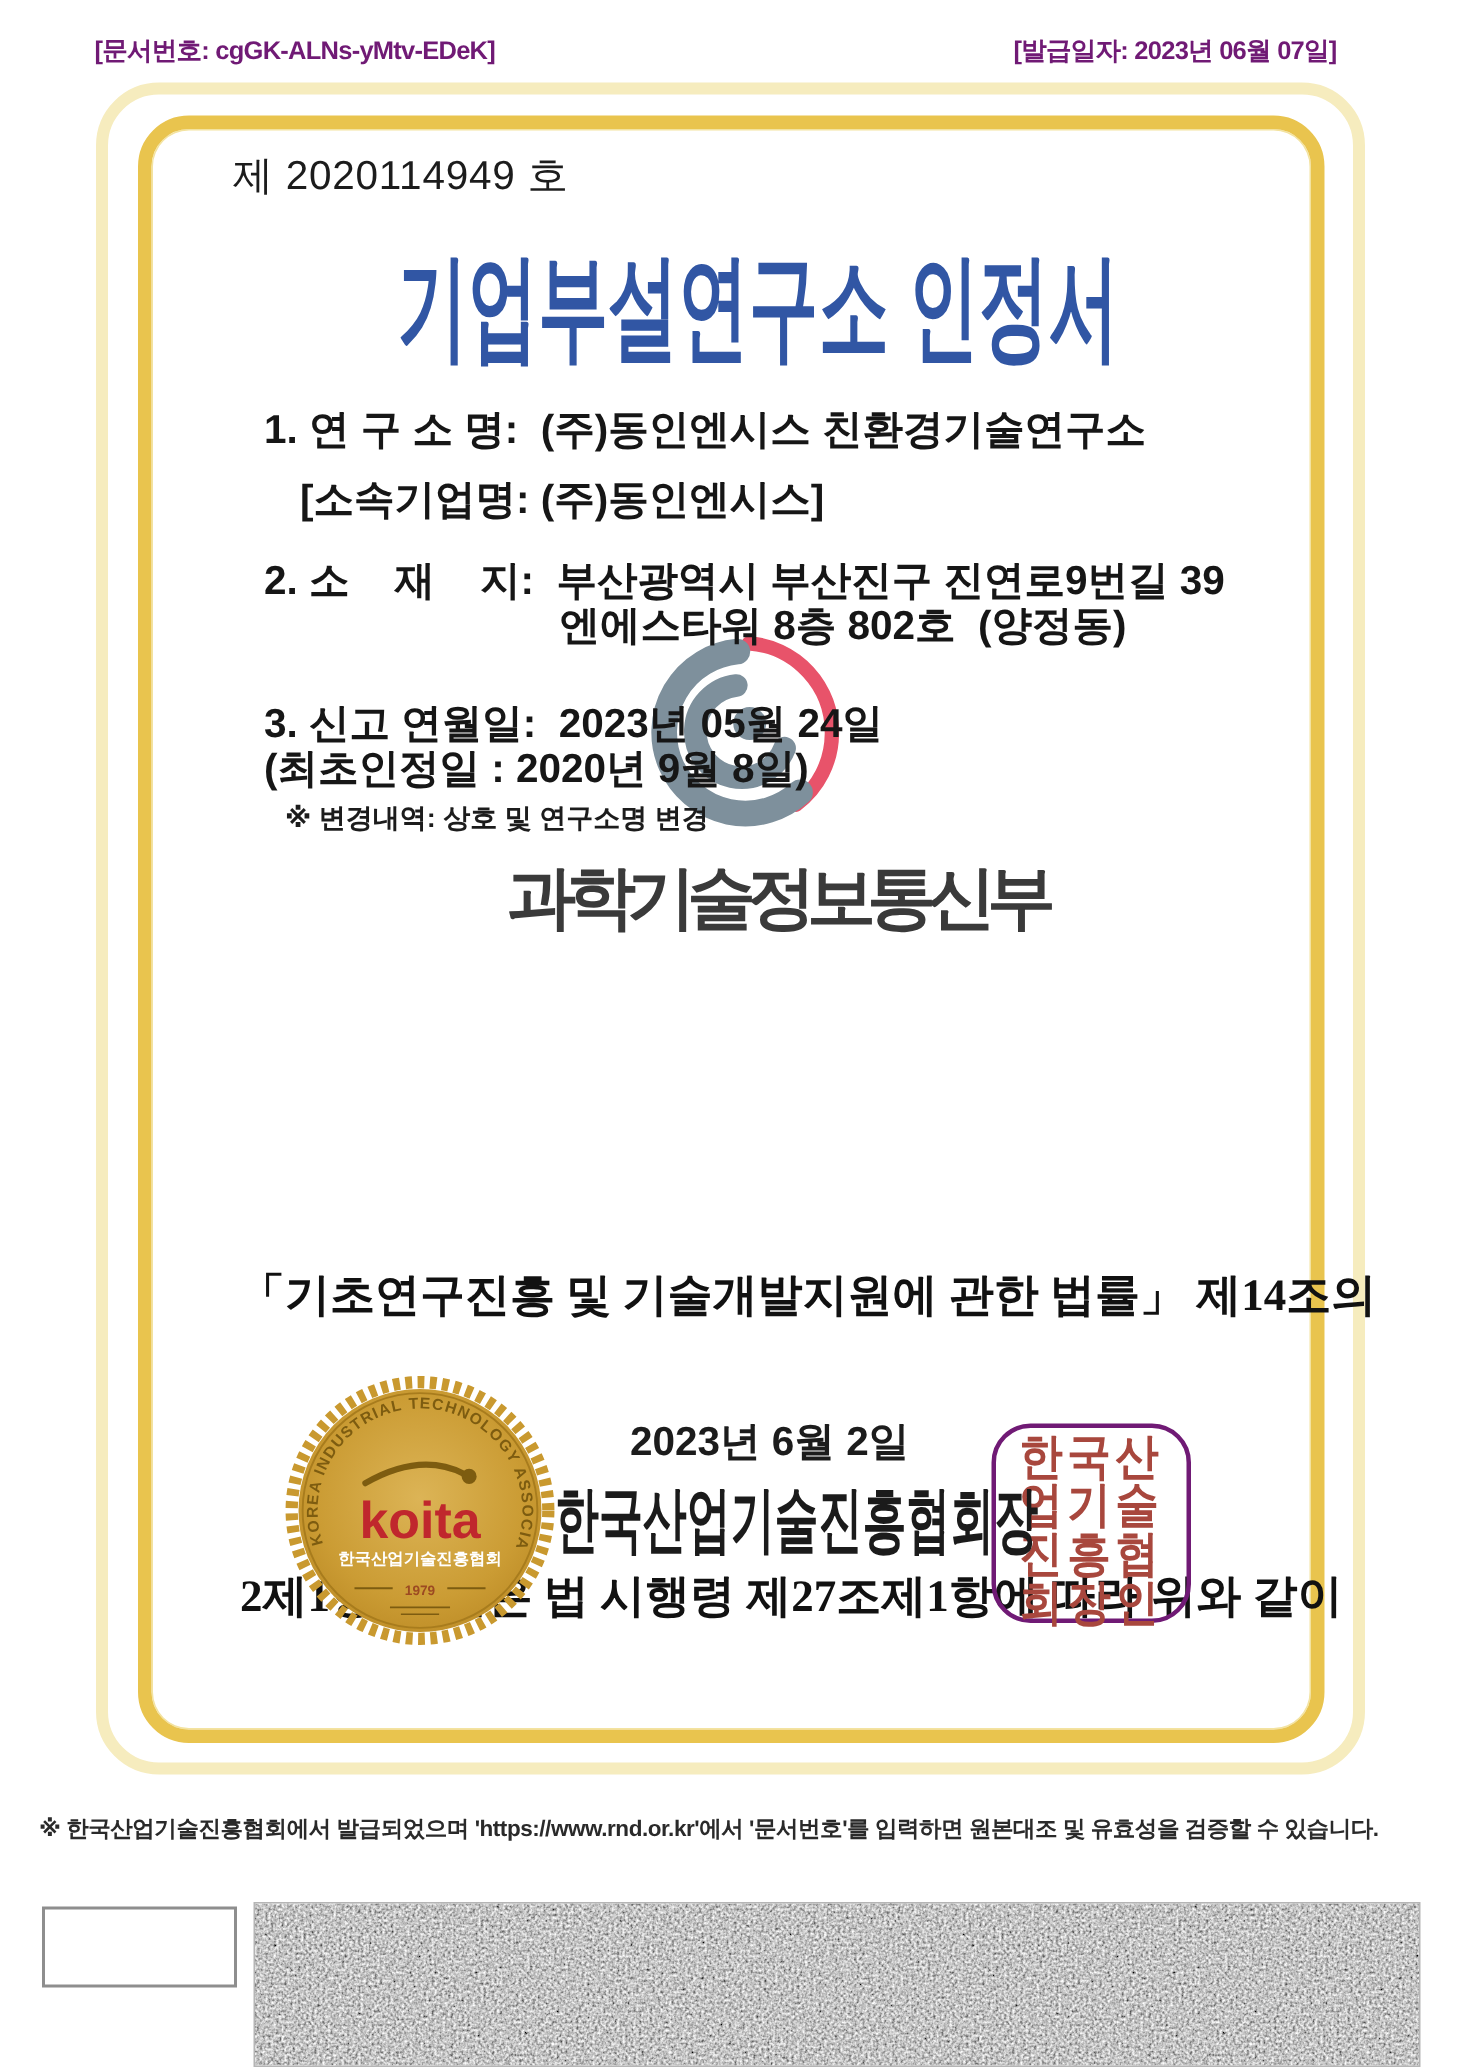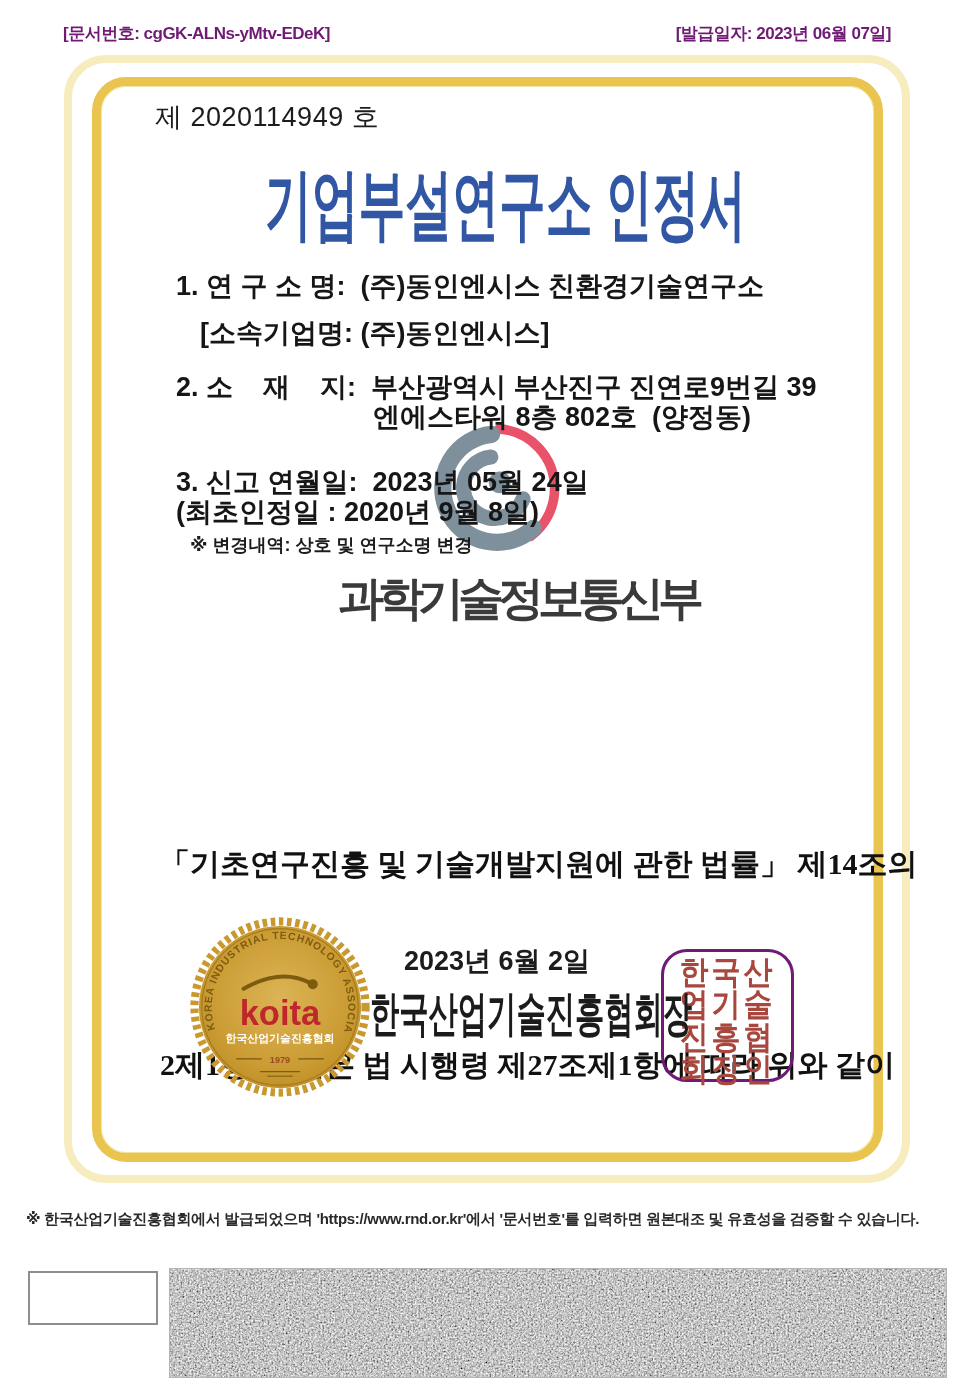--- a/index.html
+++ b/index.html
@@ -45,21 +45,21 @@
   #ministry{
     left:302px;top:568px;font-size:46px;font-weight:600;color:#3a3a3a;
     letter-spacing:-6px;white-space:pre;margin-left:36px;
   }
   #legal{
     left:140px;top:696px;width:720px;
     font-family:"Liberation Serif","DejaVu Serif",serif;
     font-size:30px;font-weight:700;line-height:67px;color:#111;white-space:pre;margin-left:20px;
   }
   #legal .l3{margin-left:28px;}
-  #sig-date{left:404px;top:943px;font-size:27px;font-weight:600;white-space:pre;}
+  #sig-date{left:420px;top:943px;font-size:27px;font-weight:600;white-space:pre;}
   #issuer{
     left:370px;top:988px;font-size:48px;line-height:52px;font-weight:800;color:#1b1b1b;
     white-space:pre;transform:scaleX(0.61);transform-origin:left top;z-index:3;
   }
   
   #koita{left:189px;top:916px;width:182px;height:182px;z-index:2;}
   
   #stamp{
     left:661px;top:949px;width:133px;height:133px;box-sizing:border-box;
     border:3px solid #701a75;border-radius:26px;z-index:2;

